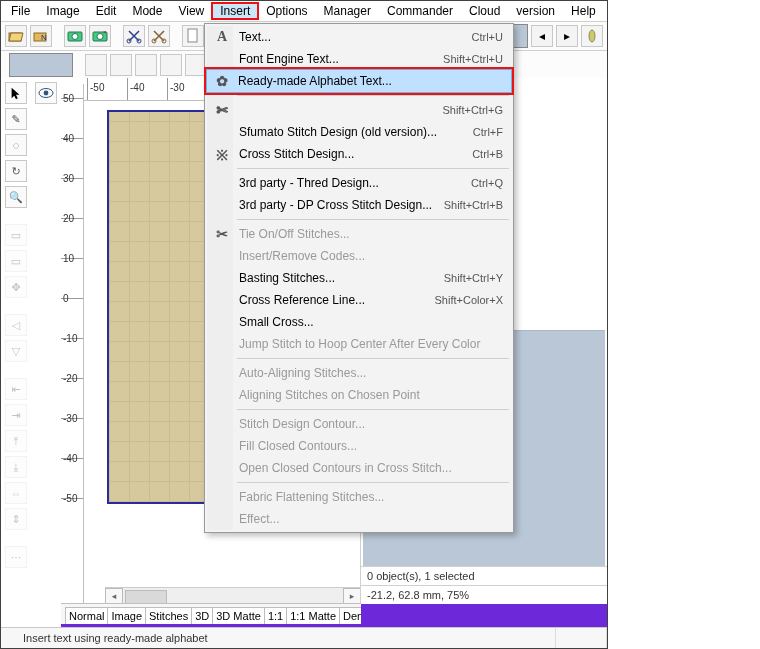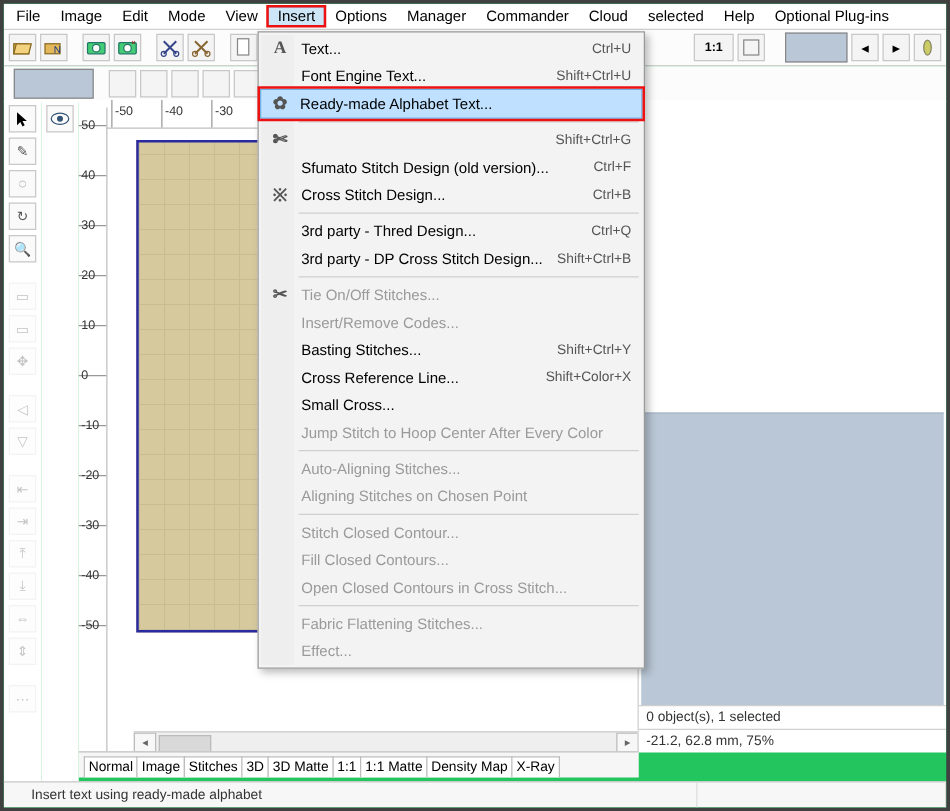--- a/index.html
+++ b/index.html
@@ -1,16 +1,16 @@
 <!DOCTYPE html>
 <html><head>
 <meta charset="utf-8">
 <style>
   html,body{margin:0;padding:0;font-family:"Segoe UI",Tahoma,sans-serif;font-size:12px;color:#000;background:#fff}
-  .app{width:760px;height:649px;position:relative;border:3px solid #404040;box-sizing:border-box;overflow:hidden;background:#22c55e}
+  .app{width:608px;height:649px;position:relative;border:1px solid #404040;box-sizing:border-box;overflow:hidden;background:#6d28d9}
   
   .menubar{display:flex;align-items:center;height:20px;padding:0 2px;background:#fff;border-bottom:1px solid #d0d0d0}
   .menuitem{padding:2px 8px;cursor:default}
   .menuitem.open{background:#cde6f7;border:1px solid #7ab8e6;padding:0 7px}
   .menuitem.highlight{outline:2px solid #e11;outline-offset:-1px}
   
   .toolbar{height:28px;border-bottom:1px solid #d0d0d0;background:#fcfcfc;display:flex;align-items:center;padding:0 4px;gap:3px}
   .tbtn{width:22px;height:22px;border:1px solid #c8c8c8;background:#f4f4f4;box-sizing:border-box;display:flex;align-items:center;justify-content:center}
   .tbtn svg{width:16px;height:16px}
   .tsep{width:6px}
@@ -77,21 +77,21 @@
     <div class="menuitem">File</div>
     <div class="menuitem">Image</div>
     <div class="menuitem">Edit</div>
     <div class="menuitem">Mode</div>
     <div class="menuitem">View</div>
     <div class="menuitem open highlight">Insert</div>
     <div class="menuitem">Options</div>
     <div class="menuitem">Manager</div>
     <div class="menuitem">Commander</div>
     <div class="menuitem">Cloud</div>
-    <div class="menuitem">selected</div>
+    <div class="menuitem">version</div>
     <div class="menuitem">Help</div>
     <div class="menuitem">Optional Plug-ins</div>
   </div>
 
   <div class="toolbar">
     <div class="tbtn">
         <svg viewBox="0 0 16 16">
           <rect x="1" y="5" width="12" height="8" fill="#e3b85b" stroke="#8a6a1f"></rect>
           <polygon points="3,5 15,5 13,13 1,13" fill="#f3d27f" stroke="#8a6a1f"></polygon>
         </svg>
@@ -366,21 +366,21 @@
       </div>
       <div class="msep"></div>
       <div class="mrow dis">
         <span>Auto-Aligning Stitches...</span>
       </div>
       <div class="mrow dis">
         <span>Aligning Stitches on Chosen Point</span>
       </div>
       <div class="msep"></div>
       <div class="mrow dis">
-        <span>Stitch Closed Contour...</span>
+        <span>Stitch Design Contour...</span>
       </div>
       <div class="mrow dis">
         <span>Fill Closed Contours...</span>
       </div>
       <div class="mrow dis">
         <span>Open Closed Contours in Cross Stitch...</span>
       </div>
       <div class="msep"></div>
       <div class="mrow dis">
         <span>Fabric Flattening Stitches...</span>

